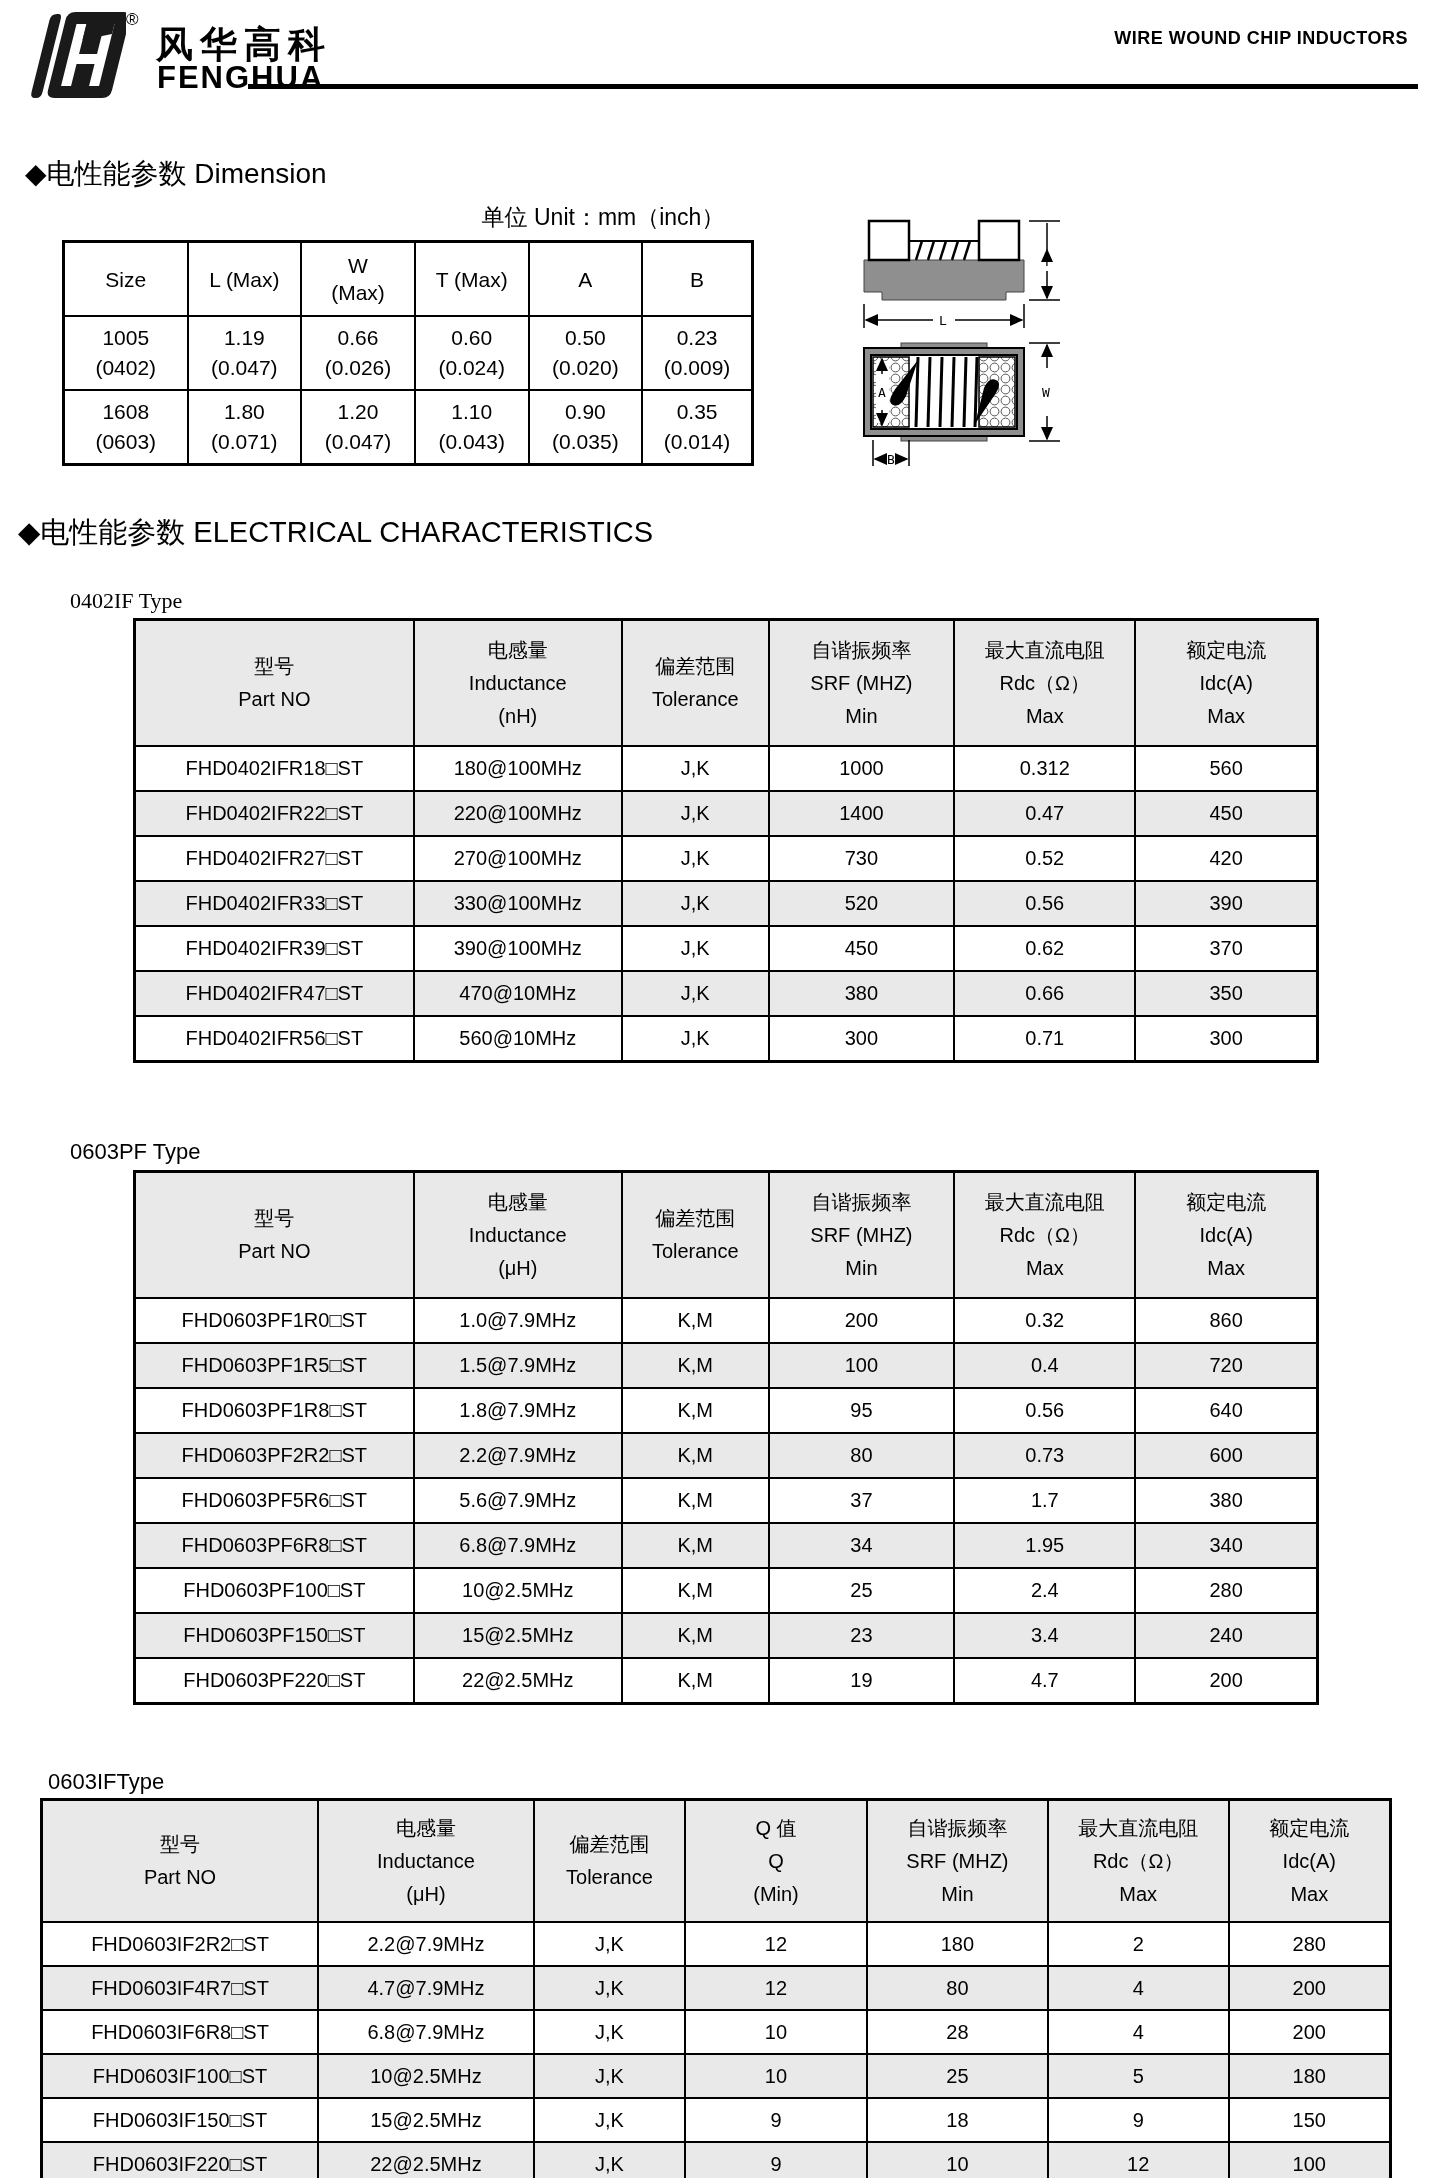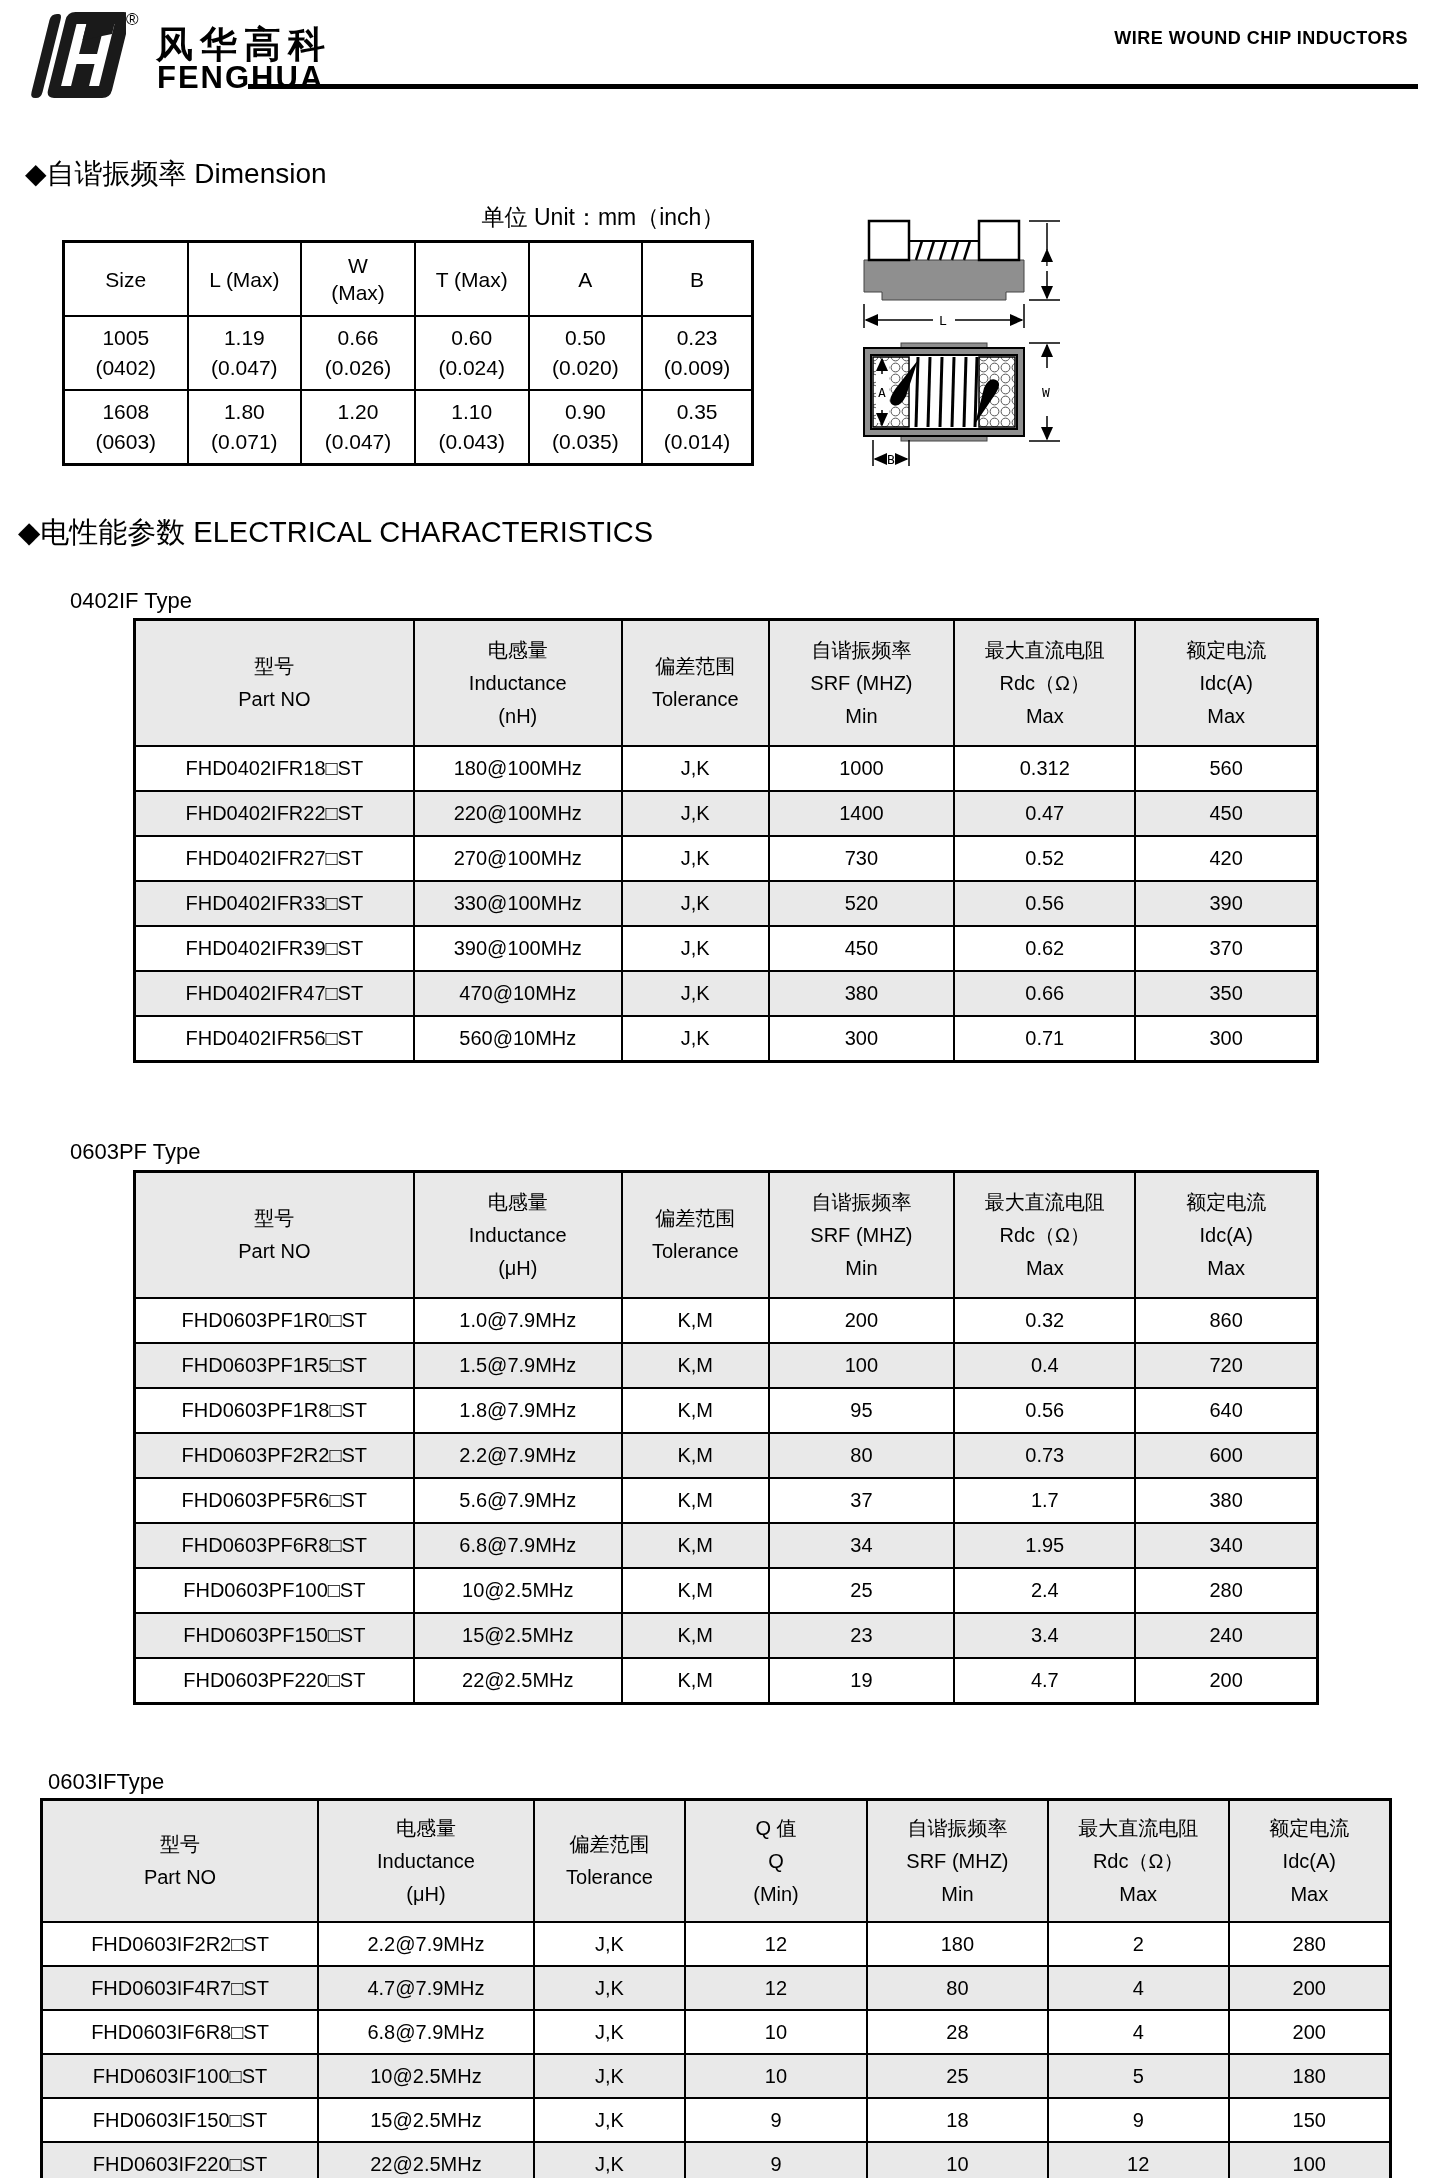--- a/index.html
+++ b/index.html
@@ -15,21 +15,21 @@
   .brand-cn { position:absolute; left:156px; top:20px; font-size:37px; font-weight:bold; letter-spacing:7px; }
   .brand-en { position:absolute; left:157px; top:60px; font-size:31px; font-weight:bold; letter-spacing:2px; }
   .page-title { position:absolute; right:27px; top:28px; font-size:18px; font-weight:bold; letter-spacing:0.5px; }
   .head-rule { position:absolute; left:248px; top:84px; width:1170px; height:5px; background:#000; }
   
   .sec-heading { position:absolute; font-size:28px; white-space:nowrap; }
   #sec1 { left:25px; top:155px; }
   #sec2 { left:18px; top:513px; font-size:29px; }
   .unit-note { position:absolute; left:440px; top:202px; width:326px; text-align:center; font-size:23px; }
   .type-label { position:absolute; font-size:22px; white-space:nowrap; }
-  #lbl-t1 { left:70px; top:588px; }
+  #lbl-t1 { left:70px; top:588px;font-family:Liberation Serif, serif; }
   #lbl-t2 { left:70px; top:1139px; }
   #lbl-t3 { left:48px; top:1769px; }
   
   table { border-collapse:collapse; table-layout:fixed; position:absolute;border-radius:13px; }
   th, td { border:2px solid #000; text-align:center; vertical-align:middle;
            white-space:pre-line; padding:0 2px; overflow:hidden; }
   table { border:3px solid #000; }
   
   #dim-table { left:62px; top:240px; width:692px; }
   #dim-table th { height:72px; font-weight:normal; font-size:21px; line-height:27px; background:#fff; }
@@ -62,21 +62,21 @@
       <path d="M34 14 L44 14 L44 44 L62 44 L62 14 L72 14 L72 76 L62 76 L62 54 L44 54 L44 76 L34 76 Z" fill="#ffffff"></path>
       <path d="M44 14 L72 14 L72 24 L44 30 Z" fill="#1a1a1a"></path>
     </g>
   </svg>
   <div class="reg-mark">®</div>
   <div class="brand-cn">风华高科</div>
   <div class="brand-en">FENGHUA</div>
   <div class="page-title">WIRE WOUND CHIP INDUCTORS</div>
   <div class="head-rule"></div>
 
-  <div class="sec-heading" id="sec1">◆自谐振频率 Dimension</div>
+  <div class="sec-heading" id="sec1">◆电性能参数 Dimension</div>
   <div class="unit-note">单位 Unit：mm（inch）</div>
 
   <table id="dim-table">
     <colgroup>
       <col style="width:18%">
         <col style="width:16.5%">
         <col style="width:16.5%">
       <col style="width:16.5%">
         <col style="width:16.5%">
         <col style="width:16%">

